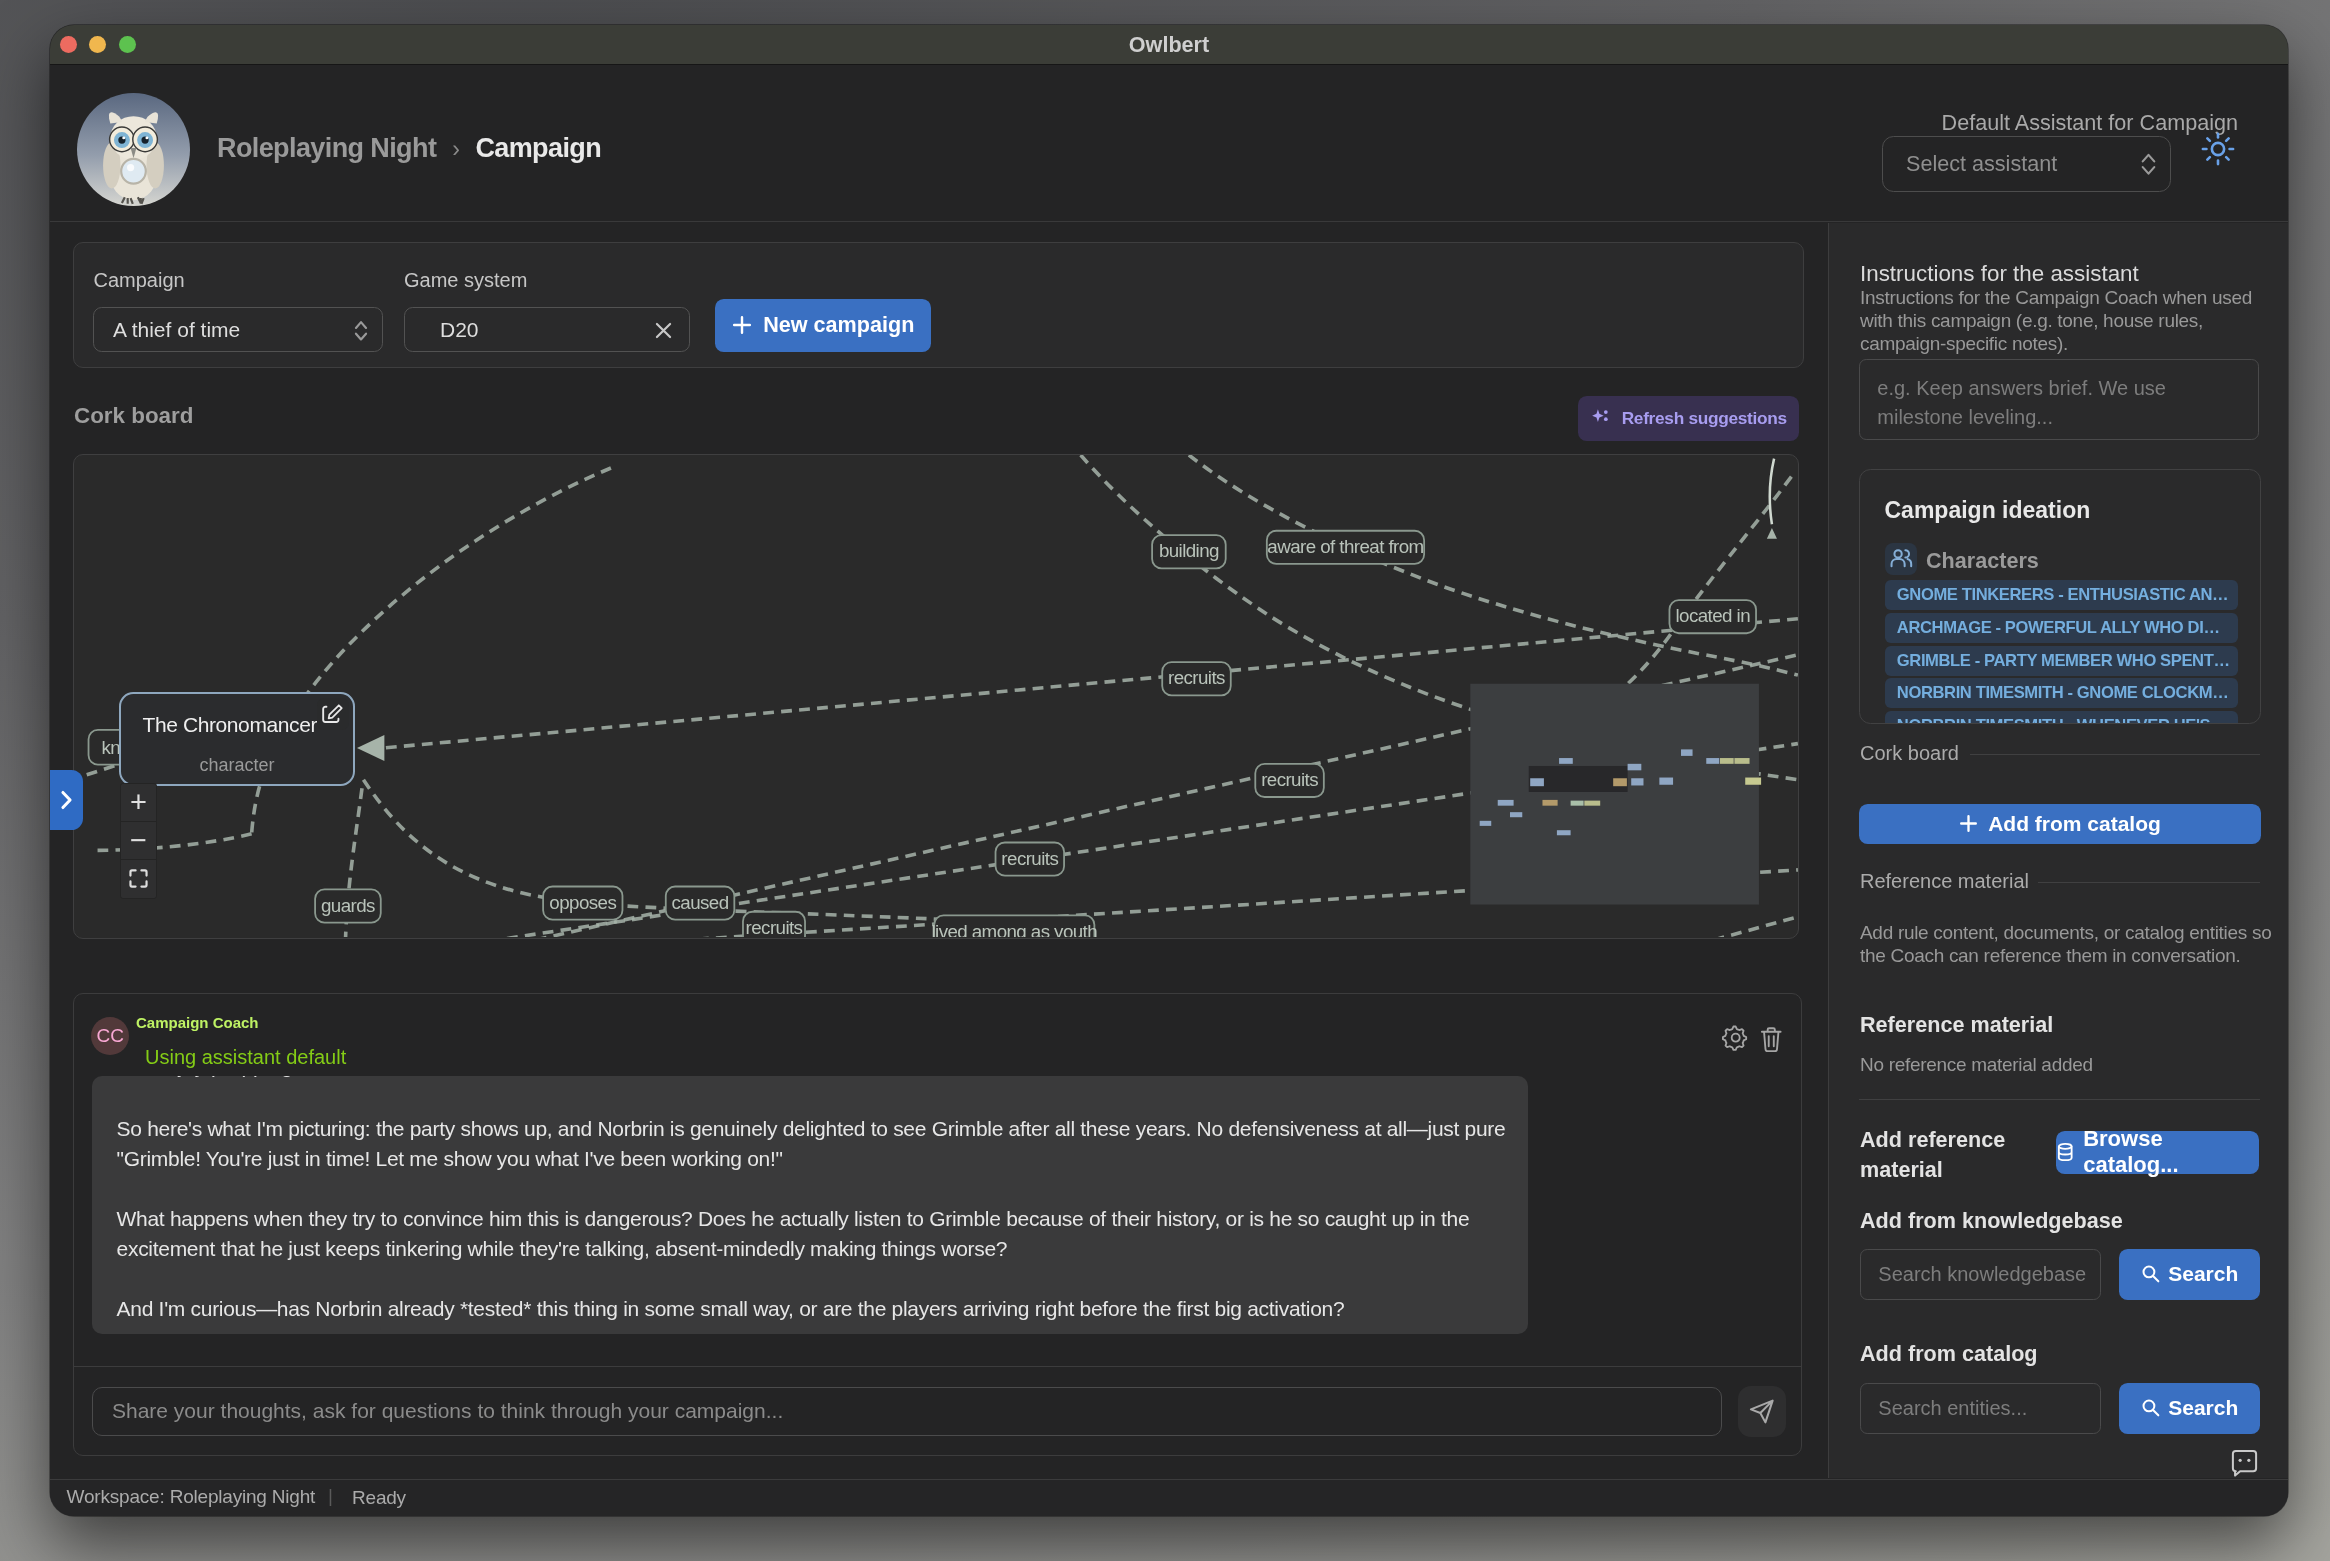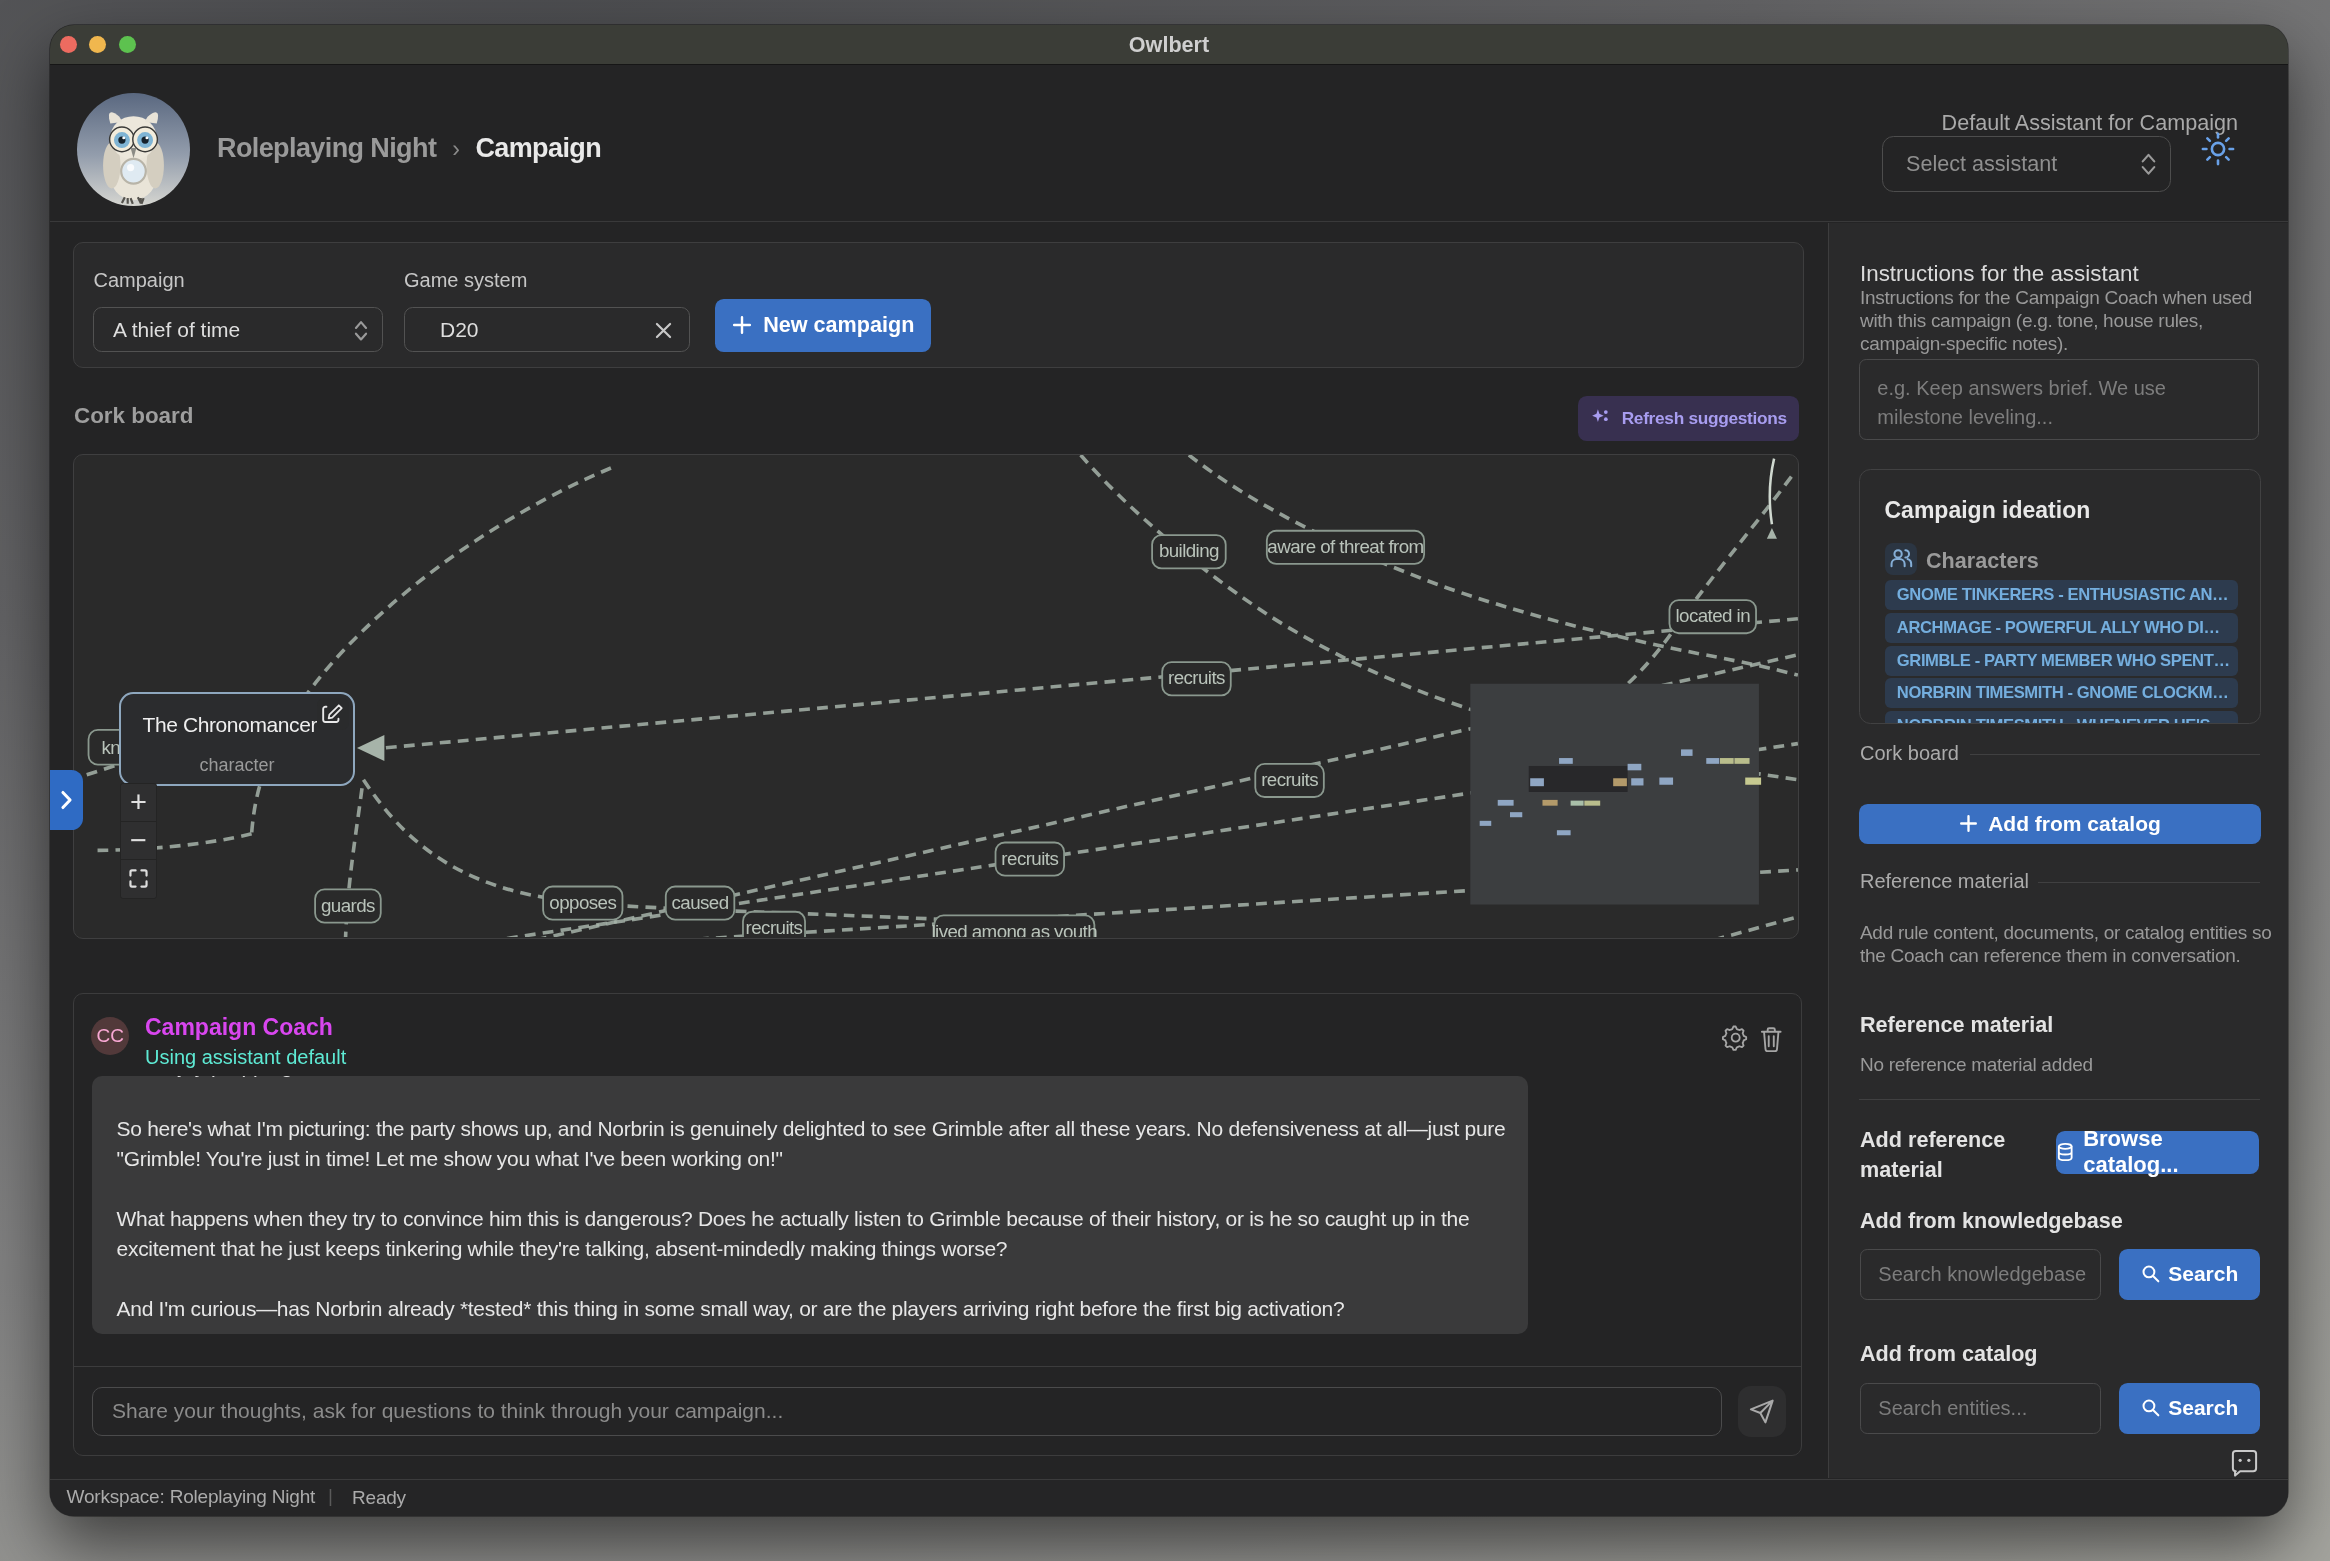--- a/index.html
+++ b/index.html
@@ -36,22 +36,22 @@
 .chrono .t1{position:absolute;top:19px;left:10px;right:24.5px;text-align:center;font-size:21px;color:#efefef;letter-spacing:-0.4px;white-space:nowrap;}
 .chrono .t2{position:absolute;top:61px;width:100%;text-align:center;font-size:18px;color:#9a9a9a;}
 .chrono .edit{position:absolute;right:4.3px;top:4.3px;width:32px;height:32px;background:#2a2b2c;border-radius:7.2px;}
 .zoomctl{position:absolute;left:46px;top:328px;width:37px;background:#2f2f30;border:0.7px solid #242424;border-radius:2.9px;}
 .zoomctl .zb{width:100%;height:38px;border-bottom:1.4px solid #242424;color:#e0e0e0;display:flex;align-items:center;justify-content:center;font-size:29px;font-weight:300;}
 .zoomctl .zb:last-child{border-bottom:none;}
 .bluetab{position:absolute;left:0px;top:745px;width:33px;height:60px;background:#2f6bc4;border-radius:0 11.5px 11.5px 0;}
 
 .chat{position:absolute;left:23px;top:968px;width:1729px;height:463px;border:1.4px solid #3c3c3d;border-radius:10px;}
 .cc-av{position:absolute;left:17.3px;top:23px;width:38px;height:38px;border-radius:50%;background:#52393a;color:#f9a8d4;font-size:19px;display:flex;align-items:center;justify-content:center;}
-.cc-name{position:absolute;left:71px;top:20px;font-size:23px;font-weight:bold;color:#d946ef;}
-.cc-sub{position:absolute;left:71px;top:52px;font-size:20px;color:#5eead4;}
+.cc-name{position:absolute;left:62px;top:20px;font-size:15px;font-weight:bold;color:#bef264;}
+.cc-sub{position:absolute;left:71px;top:52px;font-size:20px;color:#84cc16;}
 .bubble{position:absolute;left:18px;top:82px;width:1436px;height:258px;background:#3a3a3b;border-radius:10px;overflow:hidden;}
 .bubble .clip{position:absolute;left:63px;top:-21.6px;font-size:21px;color:#e4e4e4;}
 .bubble .msg{position:absolute;left:16.6px;top:38px;font-size:21px;line-height:30px;color:#e6e6e6;letter-spacing:-0.3px;margin-left:8px;}
 .chatsep{position:absolute;left:0;top:372px;width:100%;border-top:1.4px solid #3c3c3d;}
 .chatin{position:absolute;left:18px;top:393px;width:1630px;height:49px;border:1.4px solid #4b4b4c;border-radius:10px;font-size:21px;color:#8b8b8b;line-height:46px;padding-left:19px;}
 .sendbtn{position:absolute;left:1664px;top:392px;width:48px;height:51px;background:#2e2e2f;border-radius:13px;display:flex;align-items:center;justify-content:center;}
 
 .sidebar{position:absolute;left:1778px;top:198px;width:460px;height:1255px;background:#2a2a2b;border-left:1.4px solid #3d3d3e;}
 .sb{position:absolute;left:31px;width:400px;}
 .sb-h1{font-size:22.4px;color:#dadada;}

